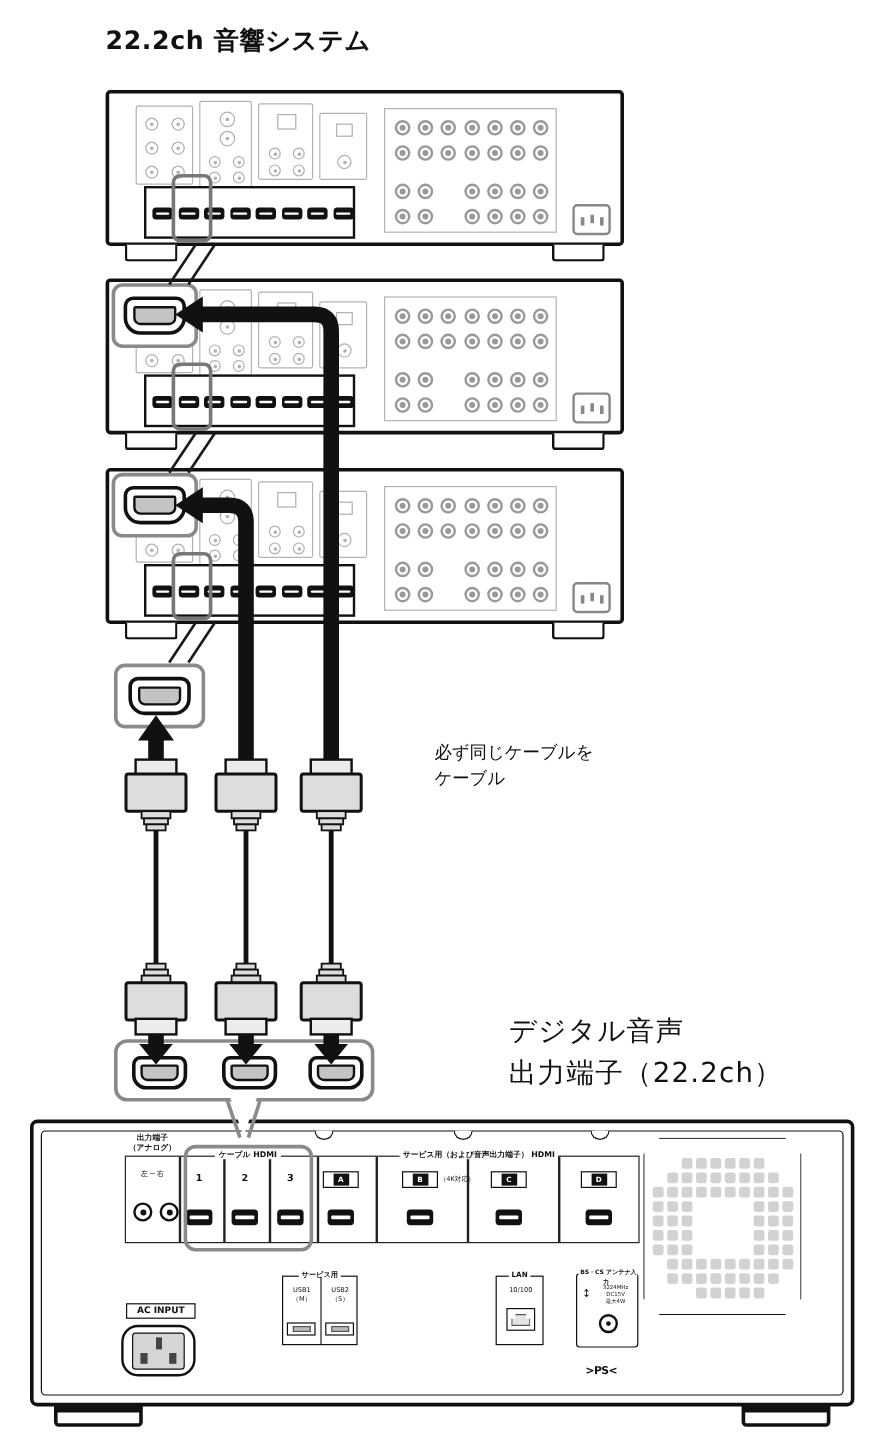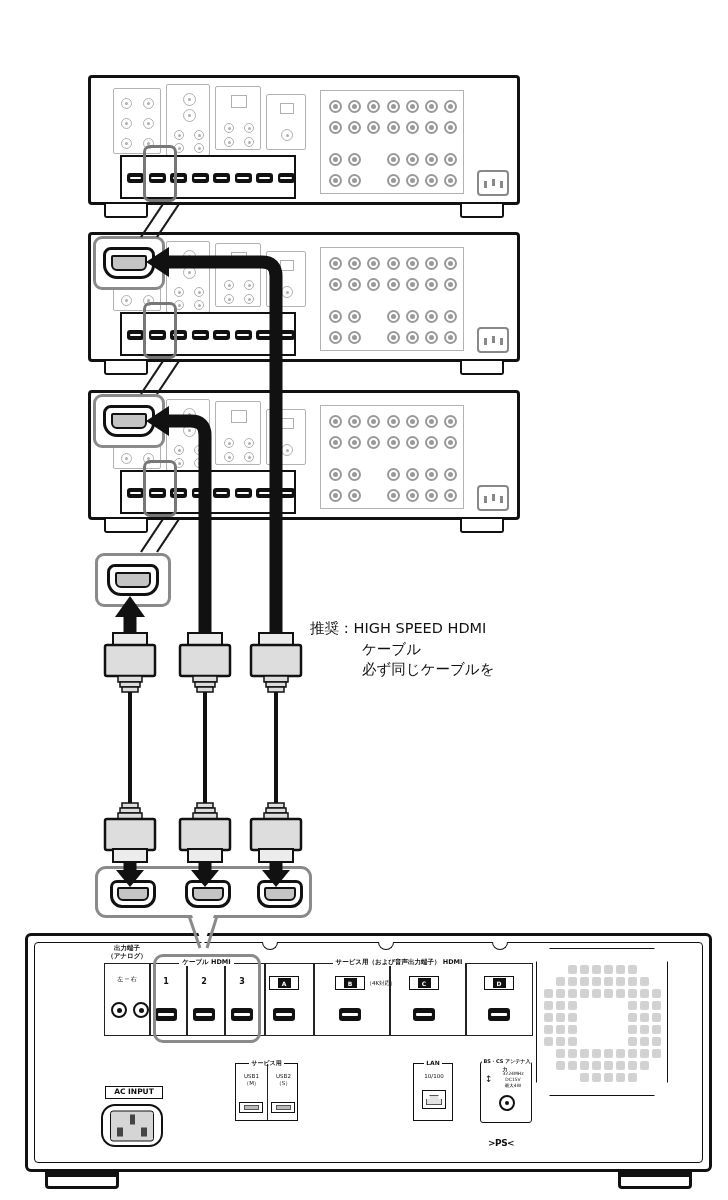--- a/index.html
+++ b/index.html
@@ -72,20 +72,21 @@
   .fdot{position:absolute;width:9px;height:9px;background:#d2d2d2;border-radius:2px;}
   .mark{position:absolute;left:460px;top:202px;font-size:9px;font-weight:bold;letter-spacing:-.5px;}
   .tfoot{position:absolute;top:1170px;width:74px;height:19px;border:3px solid #111;border-top:7px solid #111;background:#fff;box-sizing:border-box;border-radius:0 0 4px 4px;}
   svg.overlay{position:absolute;left:0;top:0;pointer-events:none;}
 </style>
 </head>
 <body>
 
 <div id="canvas">
 
+  <div class="title">22.2ch 音響システム</div>
 
   <div class="receiver" style="top:75px">
     <div class="chassis">
         <div class="clusterbox" style="left: 22px; top: 10px; width: 48px; height: 66px;">
           <div class="cdot" style="left: 6.5px; top: 8.5px; width: 11px; height: 11px;"></div>
           <div class="cdot" style="left: 28.5px; top: 8.5px; width: 11px; height: 11px;"></div>
           <div class="cdot" style="left: 6.5px; top: 28.5px; width: 11px; height: 11px;"></div>
           <div class="cdot" style="left: 28.5px; top: 28.5px; width: 11px; height: 11px;"></div>
           <div class="cdot" style="left: 6.5px; top: 48.5px; width: 11px; height: 11px;"></div>
           <div class="cdot" style="left: 28.5px; top: 48.5px; width: 11px; height: 11px;"></div>
@@ -316,25 +317,28 @@
     <div class="hdmi-socket"></div>
   </div>
   <div class="callout" style="left:93px;top:394px;width:72px;height:54px">
     <div class="hdmi-socket"></div>
   </div>
   <div class="callout" style="left:95px;top:553px;width:76px;height:54px">
     <div class="hdmi-socket"></div>
   </div>
 
   <div class="note">
-    <div><span>推奨：</span><span>HIGH SPEED HDMI</span></div>
+    <div class="indent">必ず同じケーブルを</div>
     <div class="indent">ケーブル</div>
-    <div class="indent">必ず同じケーブルを</div>
-  </div>
-
+  </div>
+
+  <div class="outlabel">
+    <div>デジタル音声</div>
+    <div>出力端子（22.2ch）</div>
+  </div>
 
   <div class="callout" style="left:95px;top:866px;width:217px;height:52px;border-radius:11px">
     <div class="hdmi-socket sm" style="position:absolute;left:12px;top:11px"></div>
     <div class="hdmi-socket sm" style="position:absolute;left:87px;top:11px"></div>
     <div class="hdmi-socket sm" style="position:absolute;left:159px;top:11px"></div>
   </div>
 
   <div class="tuner">
     <div class="tinner"></div>
     <div class="notch" style="left:234px"></div>

